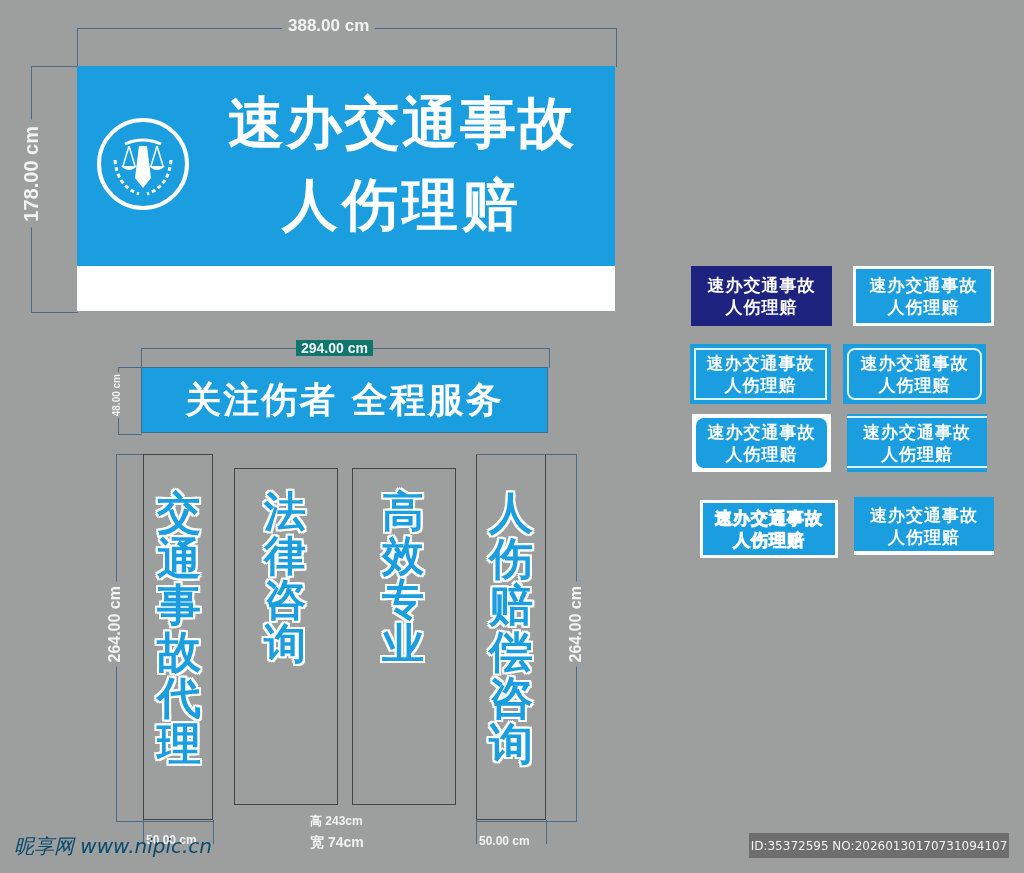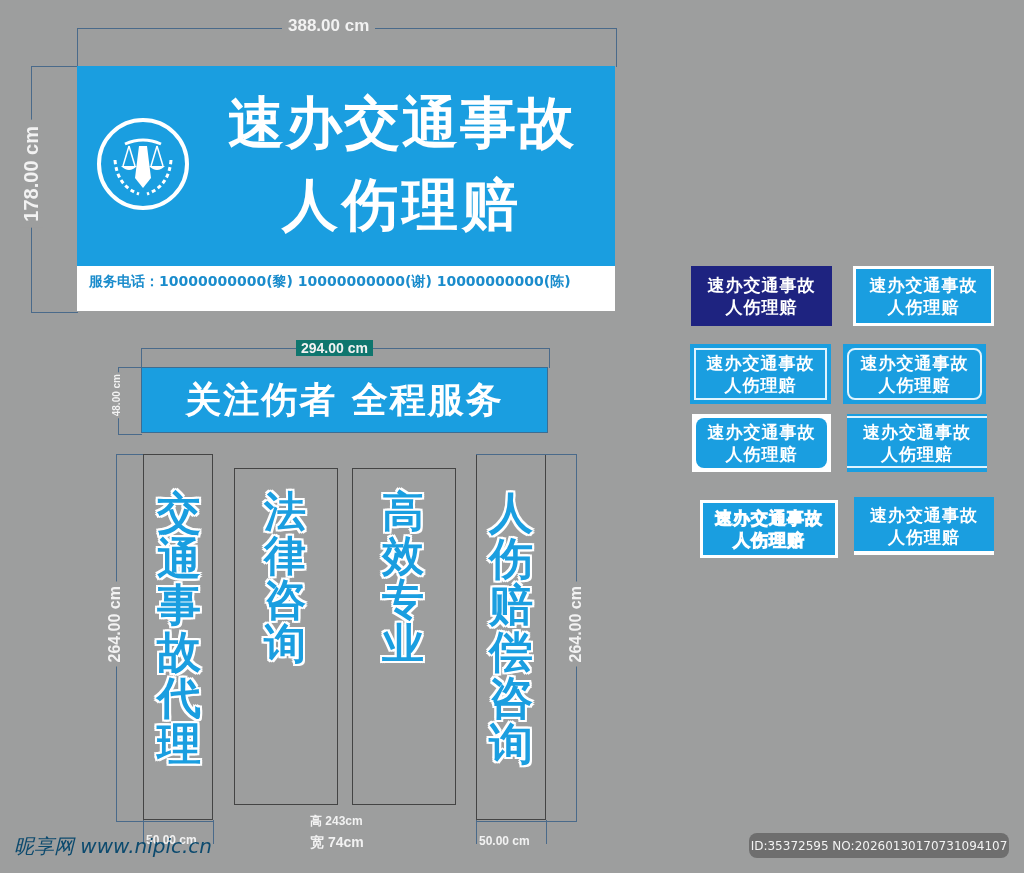--- a/index.html
+++ b/index.html
@@ -27,21 +27,21 @@
   
   .panel { position:absolute; border:1px solid #444; box-sizing:border-box; }
   .vchars { position:absolute; display:flex; flex-direction:column; align-items:center; font-weight:bold; color:#1a9ee0;
     text-shadow: 2px 0 #fff,-2px 0 #fff,0 2px #fff,0 -2px #fff,2px 2px #fff,-2px -2px #fff,2px -2px #fff,-2px 2px #fff; }
   .vchars span { display:block; line-height:1.05; }
 
   
   .mini { position:absolute; box-sizing:border-box; color:#fff; font-weight:bold; display:flex; flex-direction:column; align-items:center; justify-content:center; font-size:17px; line-height:22px; letter-spacing:1px; }
 
   #watermark { left:14px; top:833px; color:#0c4a6e; font-style:italic; font-weight:normal; font-size:20px; white-space:nowrap; }
-  #idbox { left:749px; top:833px; width:260px; height:25px; background:#6e6e6e; color:#f2f2f2; font-size:12px; display:flex; align-items:center; justify-content:center; white-space:nowrap;border-radius:8px; }
+  #idbox { left:749px; top:833px; width:260px; height:25px; background:#6e6e6e; color:#f2f2f2; font-size:12px; display:flex; align-items:center; justify-content:center; white-space:nowrap; }
 </style>
 </head>
 <body>
 
 <div class="dimline" style="left:77px;top:28px;width:538px;height:38px;border-top-width:1px;border-left-width:1px;border-right-width:1px;"></div>
 <div class="dimtext" style="left:282px;top:16px;font-size:17px;background:#9d9e9e;padding:0 6px;">388.00 cm</div>
 
 <div class="dimline" style="left:31px;top:66px;width:46px;height:245px;border-left-width:1px;border-top-width:1px;border-bottom-width:1px;"></div>
 <div class="dimtext vtext" style="left:20px;top:120px;font-size:20px;background:#9d9e9e;padding:6px 0;">178.00 cm</div>
 
@@ -58,21 +58,20 @@
         <path d="M26 50 Q34 58 42 50 Z" fill="#fff"></path>
         <path d="M54 50 Q62 58 70 50 Z" fill="#fff"></path>
         <path d="M44 30 L52 30 L56 62 L48 72 L40 62 Z" fill="#fff"></path>
         <path d="M20 44 Q22 70 44 78" stroke="#fff" stroke-width="3" fill="none" stroke-dasharray="4 3"></path>
         <path d="M76 44 Q74 70 52 78" stroke="#fff" stroke-width="3" fill="none" stroke-dasharray="4 3"></path>
       </svg>
     </div>
     <div id="main-title1" class="abs">速办交通事故</div>
     <div id="main-title2" class="abs">人伤理赔</div>
   </div>
-  <div id="main-phone" class="abs">服务电话：10000000000(黎)  10000000000(谢)  10000000000(陈)</div>
 </div>
 
 <div class="dimline" style="left:141px;top:348px;width:407px;height:19px;border-top-width:1px;border-left-width:1px;border-right-width:1px;"></div>
 <div class="dimtext" style="left:296px;top:340px;font-size:14px;background:#0f766e;padding:0 5px;">294.00 cm</div>
 <div class="dimline" style="left:118px;top:367px;width:23px;height:66px;border-left-width:1px;border-top-width:1px;border-bottom-width:1px;"></div>
 <div class="dimtext vtext" style="left:111px;top:372px;font-size:10px;background:#9d9e9e;padding:2px 0;">48.00 cm</div>
 
 <div id="banner" class="abs">
   <div id="banner-text" class="abs">关注伤者 全程服务</div>
 </div>

